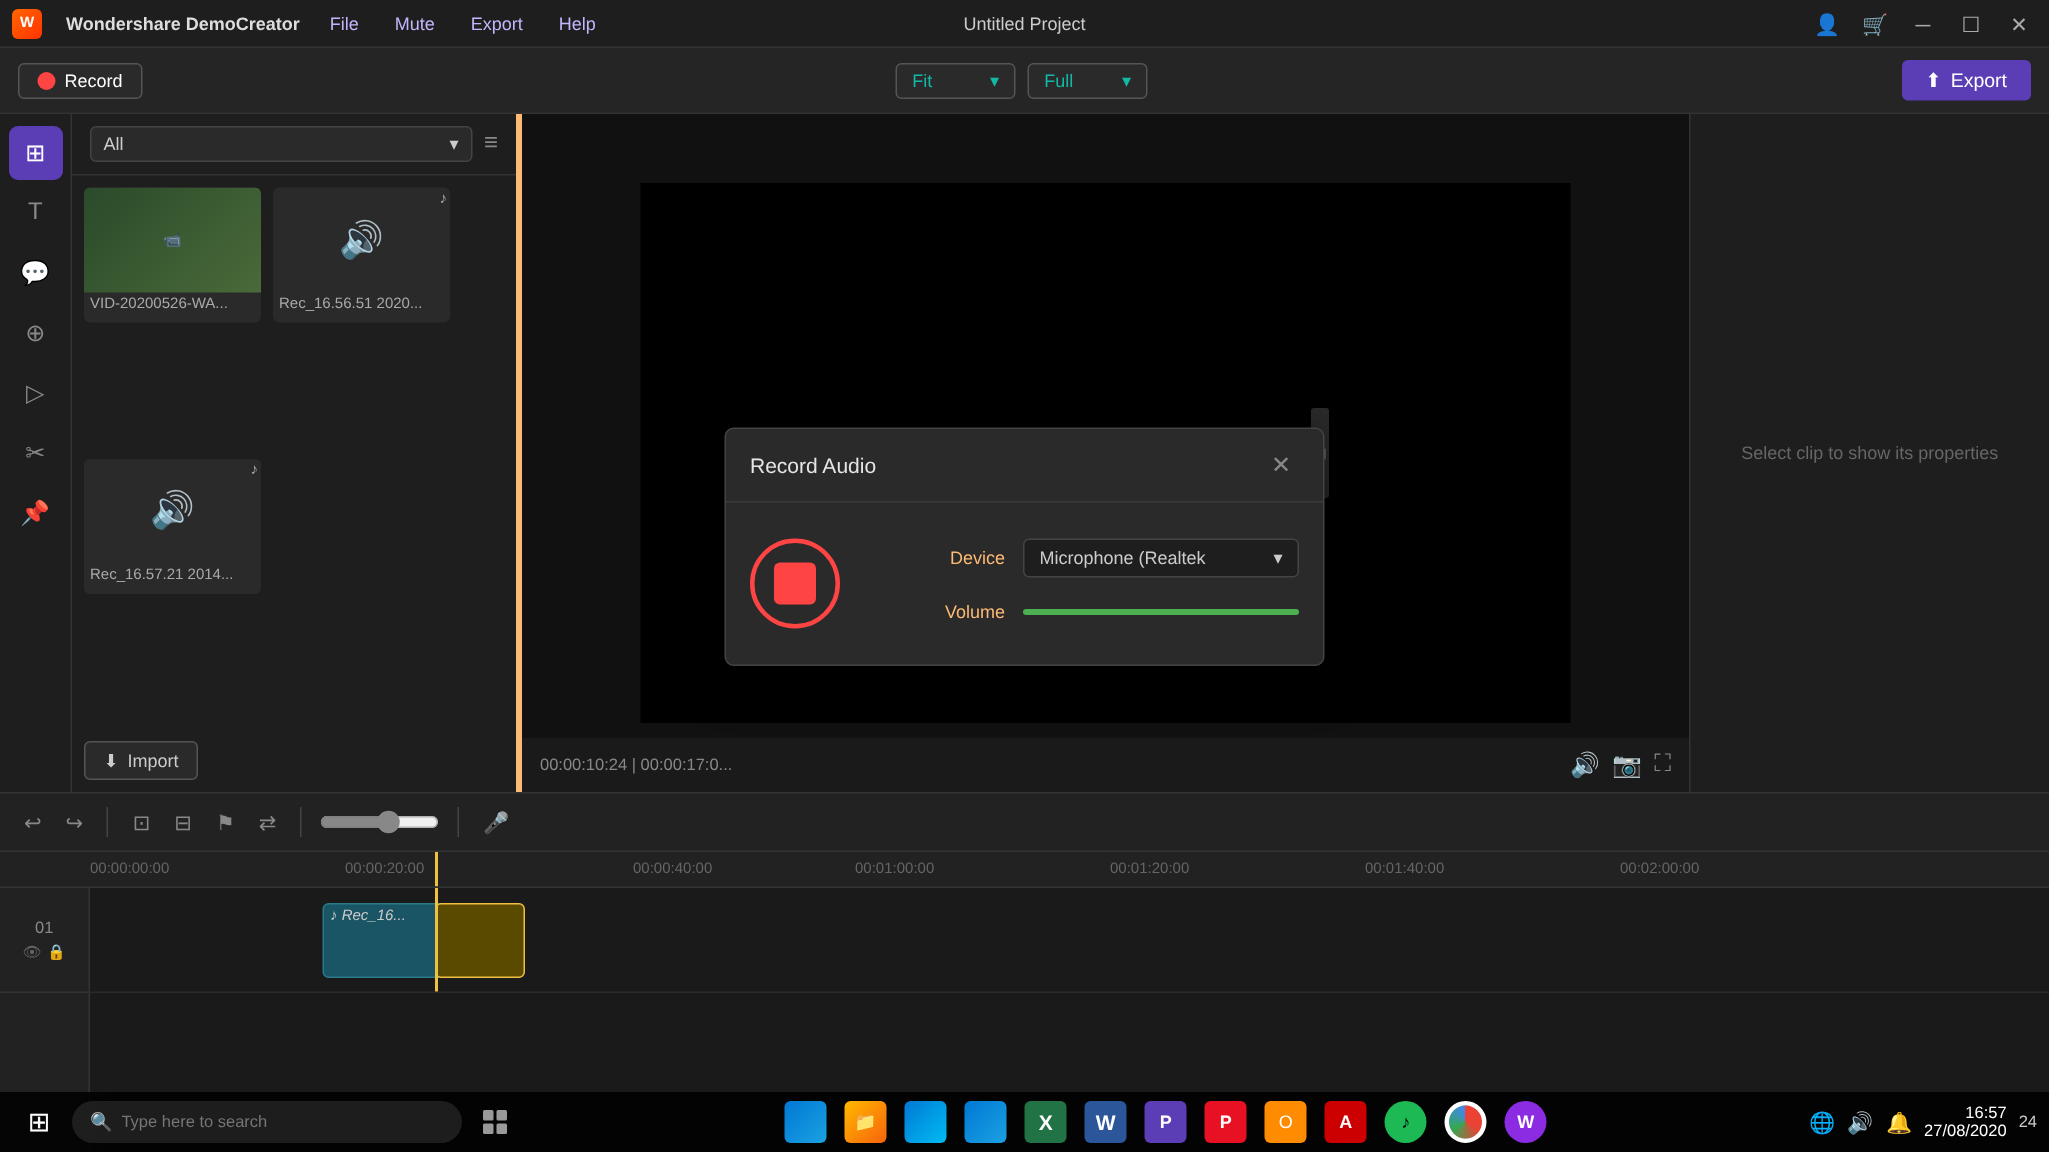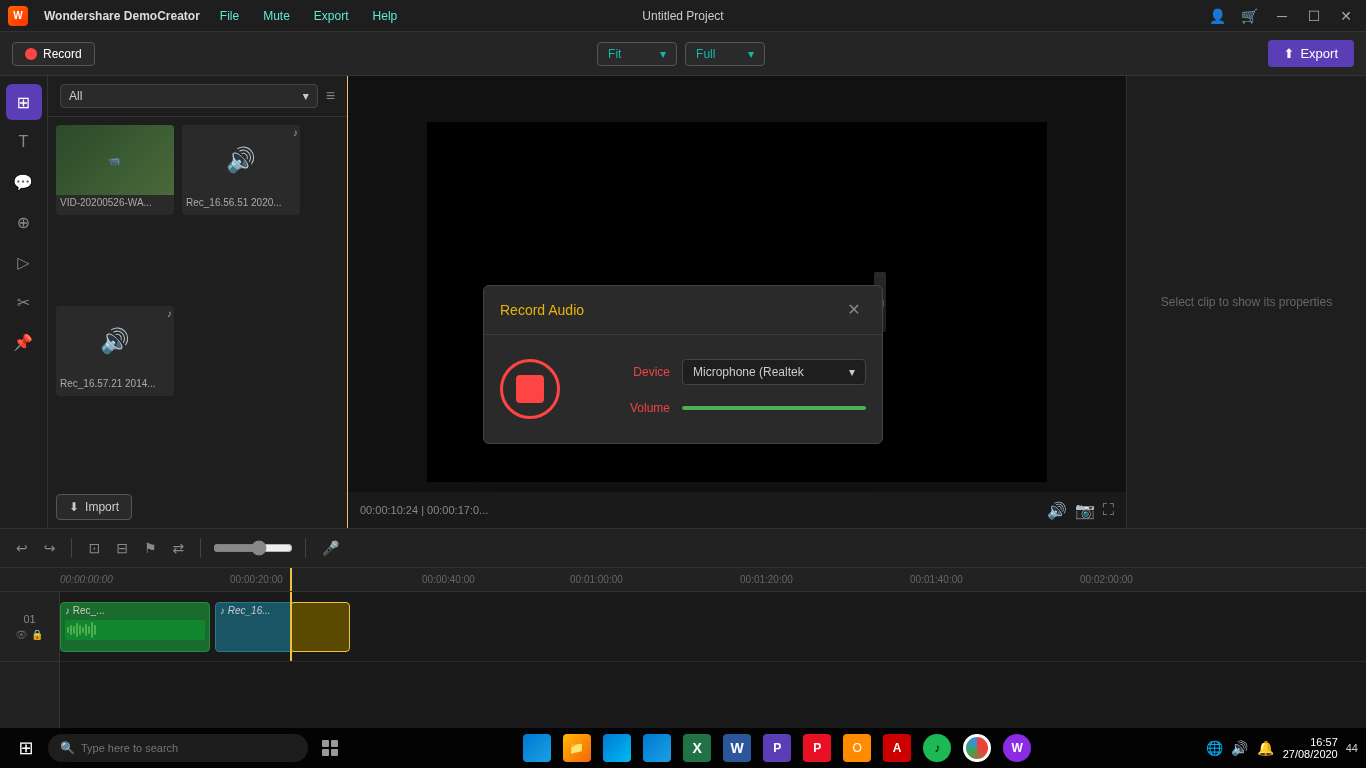--- a/index.html
+++ b/index.html
@@ -8,21 +8,21 @@
     
     #titlebar {
       width: 100%; height: 32px; background: #1e1e1e;
       display: flex; align-items: center; justify-content: space-between;
       padding: 0 8px; border-bottom: 1px solid #333;
     }
     #titlebar-left { display: flex; align-items: center; gap: 16px; }
     #app-logo { width: 20px; height: 20px; background: linear-gradient(135deg, #ff6600, #ff3300); border-radius: 4px; display: flex; align-items: center; justify-content: center; font-size: 10px; color: white; font-weight: bold; }
     #app-name { color: #ddd; font-size: 12px; font-weight: 600; }
     #titlebar-menu { display: flex; gap: 16px; }
-    .menu-item { color: #5eead4; font-size: 12px; cursor: pointer; padding: 2px 4px; }
+    .menu-item { color: #c4b5fd; font-size: 12px; cursor: pointer; padding: 2px 4px; }
     #titlebar-center { color: #ccc; font-size: 12px; position: absolute; left: 50%; transform: translateX(-50%); }
     #titlebar-right { display: flex; align-items: center; gap: 8px; }
     .win-btn { width: 24px; height: 24px; display: flex; align-items: center; justify-content: center; cursor: pointer; color: #aaa; font-size: 14px; }
 
     
     #toolbar {
       width: 100%; height: 44px; background: #252525;
       display: flex; align-items: center; padding: 0 12px; gap: 12px;
       border-bottom: 1px solid #333;
       justify-content: flex-end;
@@ -57,21 +57,21 @@
       align-items: center; padding-top: 8px; gap: 4px; border-right: 1px solid #333;
     }
     .sidebar-icon {
       width: 36px; height: 36px; display: flex; align-items: center; justify-content: center;
       border-radius: 6px; cursor: pointer; color: #888; font-size: 16px;
     }
     .sidebar-icon.active { background: #5b3db5; color: white; }
 
     
     #media-panel {
-      width: 300px; background: #1e1e1e; border-right: 1px solid #fdba74;
+      width: 300px; background: #1e1e1e; border-right: 4px solid #fdba74;
       display: flex; flex-direction: column;
     }
     #media-header {
       display: flex; align-items: center; padding: 8px 12px; gap: 8px; border-bottom: 1px solid #333;
     }
     #filter-dropdown {
       flex: 1; background: #2a2a2a; border: 1px solid #444; border-radius: 4px;
       color: #ccc; padding: 4px 8px; display: flex; align-items: center; justify-content: space-between;
       cursor: pointer; font-size: 12px;
     }
@@ -234,37 +234,37 @@
     }
     #record-audio-modal {
       width: 400px; background: #2a2a2a; border: 1px solid #444;
       border-radius: 6px; box-shadow: 0 8px 32px rgba(0,0,0,0.6);
       pointer-events: all; position: relative;
     }
     #modal-header {
       display: flex; align-items: center; justify-content: space-between;
       padding: 12px 16px; border-bottom: 1px solid #3a3a3a;
     }
-    #modal-title { font-size: 14px; color: #eab308; font-weight: 500; }
+    #modal-title { font-size: 14px; color: #e5e5e5; font-weight: 500; }
     #modal-close {
       width: 24px; height: 24px; display: flex; align-items: center; justify-content: center;
       cursor: pointer; color: #888; font-size: 16px; border-radius: 4px;
     }
     #modal-body { padding: 24px 16px; display: flex; align-items: flex-start; gap: 20px; }
     #record-btn-big {
       width: 60px; height: 60px; border-radius: 50%; border: 3px solid #ff4444;
       display: flex; align-items: center; justify-content: center; cursor: pointer;
       flex-shrink: 0; background: transparent;
     }
     #record-stop-icon {
       width: 28px; height: 28px; background: #ff4444; border-radius: 4px;
     }
     #modal-controls { flex: 1; display: flex; flex-direction: column; gap: 16px; }
     .ctrl-row { display: flex; align-items: center; gap: 12px; }
-    .ctrl-label { width: 90px; font-size: 12px; color: #ef4444; text-align: right; }
+    .ctrl-label { width: 90px; font-size: 12px; color: #fdba74; text-align: right; }
     .device-dropdown {
       flex: 1; background: #1e1e1e; border: 1px solid #444; border-radius: 4px;
       color: #ccc; padding: 5px 10px; display: flex; align-items: center;
       justify-content: space-between; cursor: pointer; font-size: 12px;
     }
     .volume-bar {
       flex: 1; height: 4px; background: #4CAF50; border-radius: 2px;
     }
     .mute-checkbox {
       width: 16px; height: 16px; border: 1px solid #666; background: #1e1e1e;
@@ -406,21 +406,21 @@
   <span class="edit-btn">⚑</span>
   <span class="edit-btn">⇄</span>
   <div class="edit-separator"></div>
   <input type="range" id="volume-slider" class="edit-btn" min="0" max="100" value="60" style="width: 80px; cursor: pointer;">
   <div class="edit-separator"></div>
   <span class="edit-btn">🎤</span>
 </div>
 
 <div id="timeline" style="height:200px;">
   <div id="timeline-ruler">
-    <span class="time-mark" style="left:60px;font-style:italic;">00:00:00:00</span>
+    <span class="time-mark" style="left:60px;">00:00:00:00</span>
     <span class="time-mark" style="left:230px;">00:00:20:00</span>
     <span class="time-mark" style="left:400px;margin-left:22px;">00:00:40:00</span>
     <span class="time-mark" style="left:570px;">00:01:00:00</span>
     <span class="time-mark" style="left:740px;">00:01:20:00</span>
     <span class="time-mark" style="left:910px;">00:01:40:00</span>
     <span class="time-mark" style="left:1080px;">00:02:00:00</span>
 
     <div style="position:absolute; left:290px; top:0; bottom:0; width:2px; background:#f0c040;">
       <div style="width:0; height:0; border-left:6px solid transparent; border-right:6px solid transparent; border-top:8px solid #f0c040; position:absolute; top:100%; left:-5px;"></div>
     </div>
@@ -433,37 +433,20 @@
           <span class="track-icon">👁</span>
           <span class="track-icon">🔒</span>
         </div>
       </div>
     </div>
     <div id="track-area">
       <div class="track-row">
 
         <div class="playhead" style="left:230px;"></div>
 
-        <div class="clip clip-green" style="left:0; width:150px;">
-          <div class="clip-label">♪ Rec_...</div>
-          <div class="clip-waveform">
-            <div class="waveform-bars">
-              <div class="waveform-bar" style="height:6px;"></div>
-              <div class="waveform-bar" style="height:10px;"></div>
-              <div class="waveform-bar" style="height:8px;"></div>
-              <div class="waveform-bar" style="height:14px;"></div>
-              <div class="waveform-bar" style="height:10px;"></div>
-              <div class="waveform-bar" style="height:6px;"></div>
-              <div class="waveform-bar" style="height:12px;"></div>
-              <div class="waveform-bar" style="height:8px;"></div>
-              <div class="waveform-bar" style="height:16px;"></div>
-              <div class="waveform-bar" style="height:10px;"></div>
-            </div>
-          </div>
-        </div>
 
         <div class="clip clip-teal" style="left:155px; width:120px;font-style:italic;">
           <div class="clip-label">♪ Rec_16...</div>
         </div>
 
         <div class="clip" style="left:230px; width:60px; background:#5a4a00; border:1px solid #f0c040;"></div>
       </div>
     </div>
   </div>
 </div>
@@ -555,15 +538,15 @@
   <div id="taskbar-right">
     <div id="taskbar-icons">
       <span>🌐</span>
       <span>🔊</span>
       <span>🔔</span>
     </div>
     <div id="clock">
       <div>16:57</div>
       <div>27/08/2020</div>
     </div>
-    <span style="color:#ccc; font-size:11px;">44</span>
+    <span style="color:#ccc; font-size:11px;">24</span>
   </div>
 </div>
 
 </body></html>

